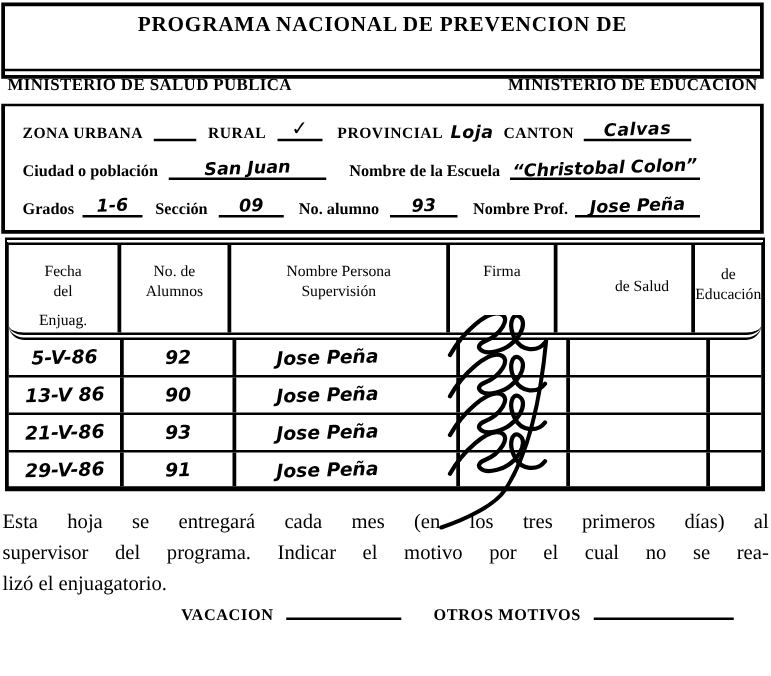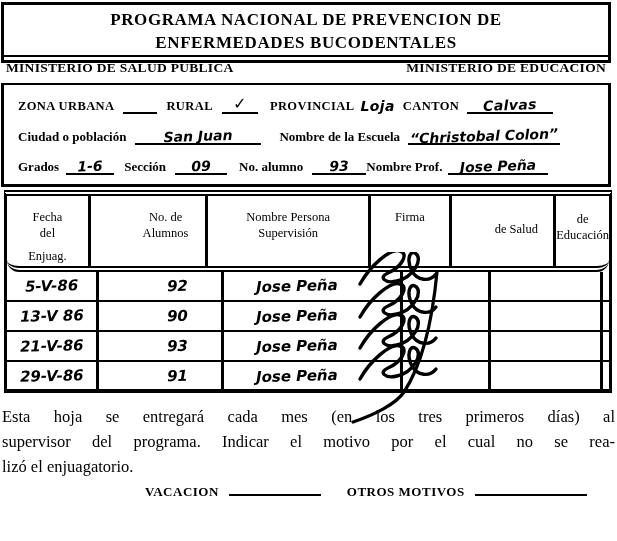--- a/index.html
+++ b/index.html
@@ -11,35 +11,35 @@
   .abs { position:absolute; }
 
   
   #box1 { left:1px; top:2px; width:610px; height:61px; border:3px solid #000; background:#fff; }
   #titleWrap { text-align:center; padding-top:3px; font-weight:bold; font-size:17px; letter-spacing:.6px; line-height:23px; }
   #hr1 { position:absolute; top:50px; left:0; width:100%; border-top:2px solid #000; }
   #ministries { position:absolute; top:55px; left:2px; right:2px; display:flex; justify-content:space-between; font-weight:bold; font-size:13.5px; letter-spacing:.3px; }
 
   
   #box2 { left:1px; top:83px; width:610px; height:104px; border:3px solid #000; border-top-width:2px; padding:10px 10px 0 14px; background:#fff; }
-  .irow { display:flex; align-items:flex-end; white-space:nowrap; font-weight:bold; }
+  .irow { display:flex; align-items:center; white-space:nowrap; font-weight:bold; }
   #irow1 { margin-top:3px; font-size:12.5px; letter-spacing:.4px; }
   #irow2 { margin-top:15px; font-size:13px; }
   #irow3 { margin-top:14px; font-size:13px; }
   .blank { display:inline-block; border-bottom:2px solid #000; height:14px; position:relative; }
   .blank > .hw { position:absolute; bottom:-1px; left:50%; transform:translateX(-50%) rotate(-2deg); }
   .hw { font-family:"DejaVu Sans", sans-serif; font-style:italic; font-weight:bold; font-size:14px; white-space:nowrap; display:inline-block; }
   .check { font-size:16px; bottom:0px; }
 
   
   #table { left:4px; top:190px; width:608px; border:3px solid #000; border-top:6px double #000; border-bottom:4px solid #000; background:#fff; }
   .tr { display:flex; }
   .th, .td { border-right:3px solid #000; }
   .th:last-child, .td:last-child { border-right:none; }
-  .c1 { width:92px; } .c2 { width:90px;margin-left:35px; } .c3 { width:179px; } .c4 { width:88px; } .c5 { width:84px;margin-left:28px; } .c6 { flex:1; }
+  .c1 { width:92px; } .c2 { width:90px; } .c3 { width:179px; } .c4 { width:88px; } .c5 { width:84px;margin-left:28px; } .c6 { flex:1; }
   #thead { height:76px; border-bottom:6px double #000; text-align:center; font-size:12.5px; line-height:16px;border-radius:12px; }
   .th { padding-top:13px; }
   .th.c1 .l3 { margin-top:7px; }
   .th.c4 { }
   .th.c5 { padding-top:25px; }
   .th.c6 { padding-top:15px; }
   .trow { height:30px; border-bottom:2px solid #000; }
   .trow:last-child { border-bottom:none; height:27px; }
   .td { display:flex; align-items:center; }
   .td.c1, .td.c2 { justify-content:center; }
@@ -55,21 +55,20 @@
   .note-line.last { text-align:left; text-align-last:left; }
   #bottomRow { left:145px; top:484px; display:flex; align-items:baseline; font-weight:bold; font-size:13px; letter-spacing:.5px; }
   #bottomRow .blank { height:12px; }
 </style>
 </head>
 <body>
 
 <div id="box1" class="abs">
   <div id="titleWrap">
     <div>PROGRAMA NACIONAL DE PREVENCION DE</div>
-    <div>ENFERMEDADES BUCODENTALES</div>
   </div>
   <div id="hr1"></div>
   <div id="ministries">
     <span>MINISTERIO DE SALUD PUBLICA</span>
     <span>MINISTERIO DE EDUCACION</span>
   </div>
 </div>
 
 <div id="box2" class="abs">
   <div class="irow" id="irow1">
@@ -102,21 +101,21 @@
       <span class="hw">1-6</span>
     </span>
     <span style="margin-left:10px;">Sección</span>
     <span class="blank" style="width:52px; margin-left:9px;">
       <span class="hw">09</span>
     </span>
     <span style="margin-left:12px;">No. alumno</span>
     <span class="blank" style="width:54px; margin-left:9px;">
       <span class="hw">93</span>
     </span>
-    <span style="margin-left:0;">Nombre Prof.</span>
+    <span style="margin-left:12px;">Nombre Prof.</span>
     <span class="blank" style="width:100px; margin-left:6px;">
       <span class="hw">Jose Peña</span>
     </span>
   </div>
 </div>
 
 <div id="table" class="abs">
   <div class="tr" id="thead">
     <div class="th c1">
       <div>Fecha</div>

